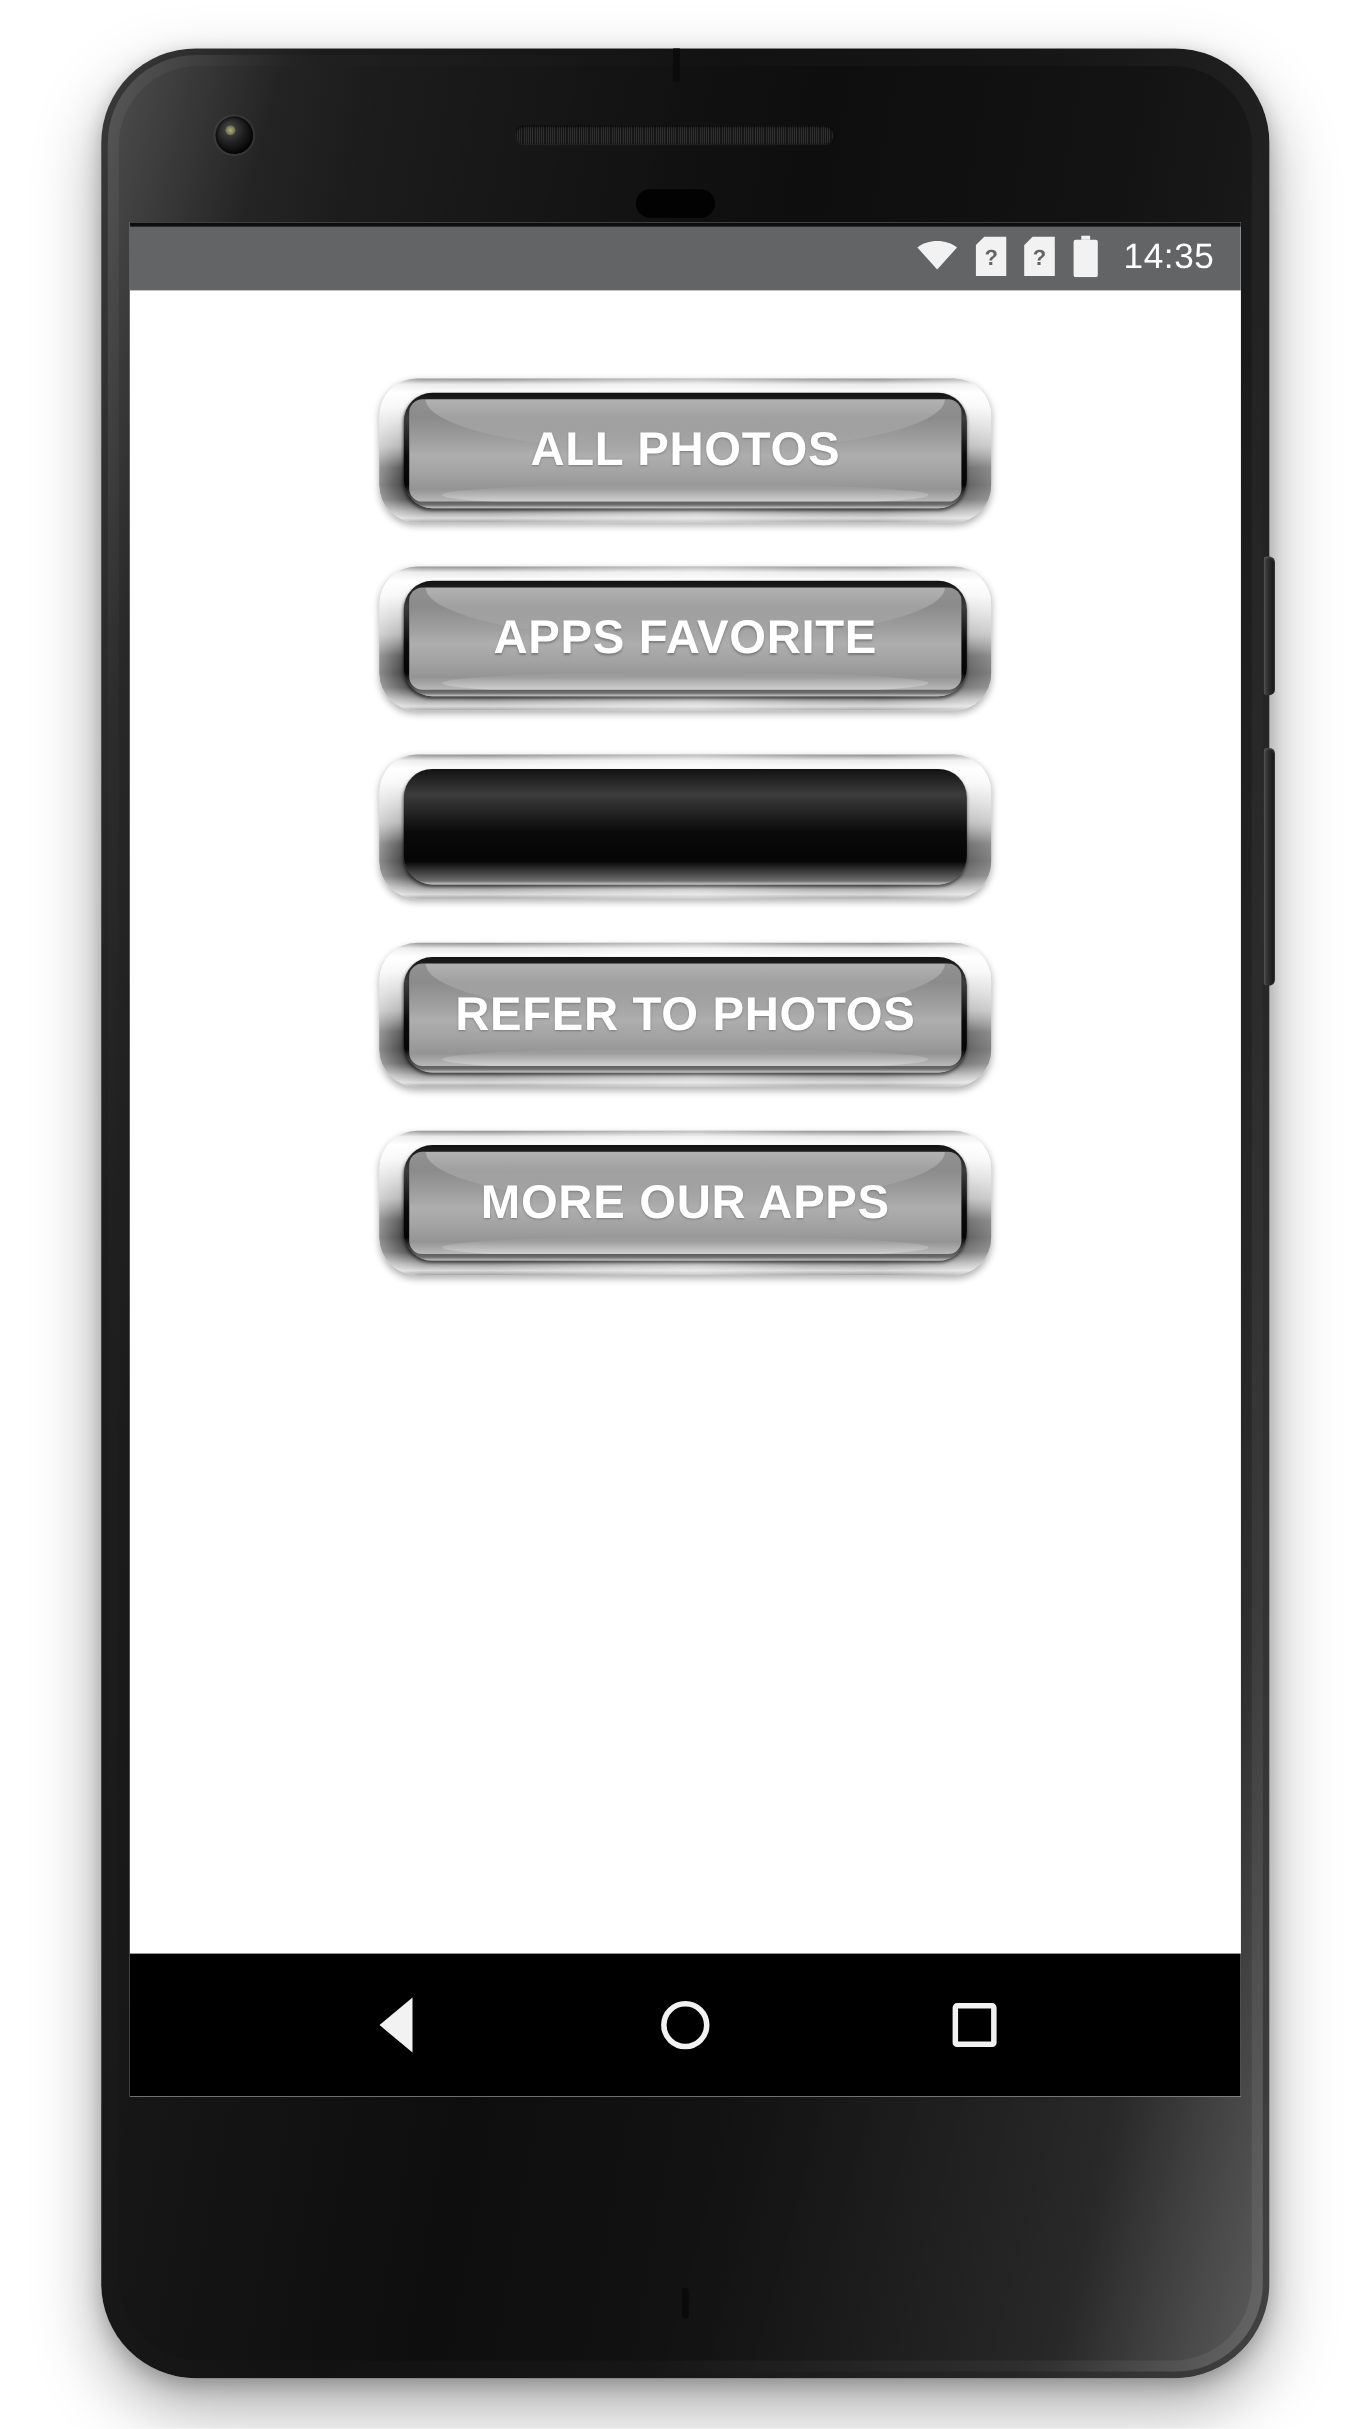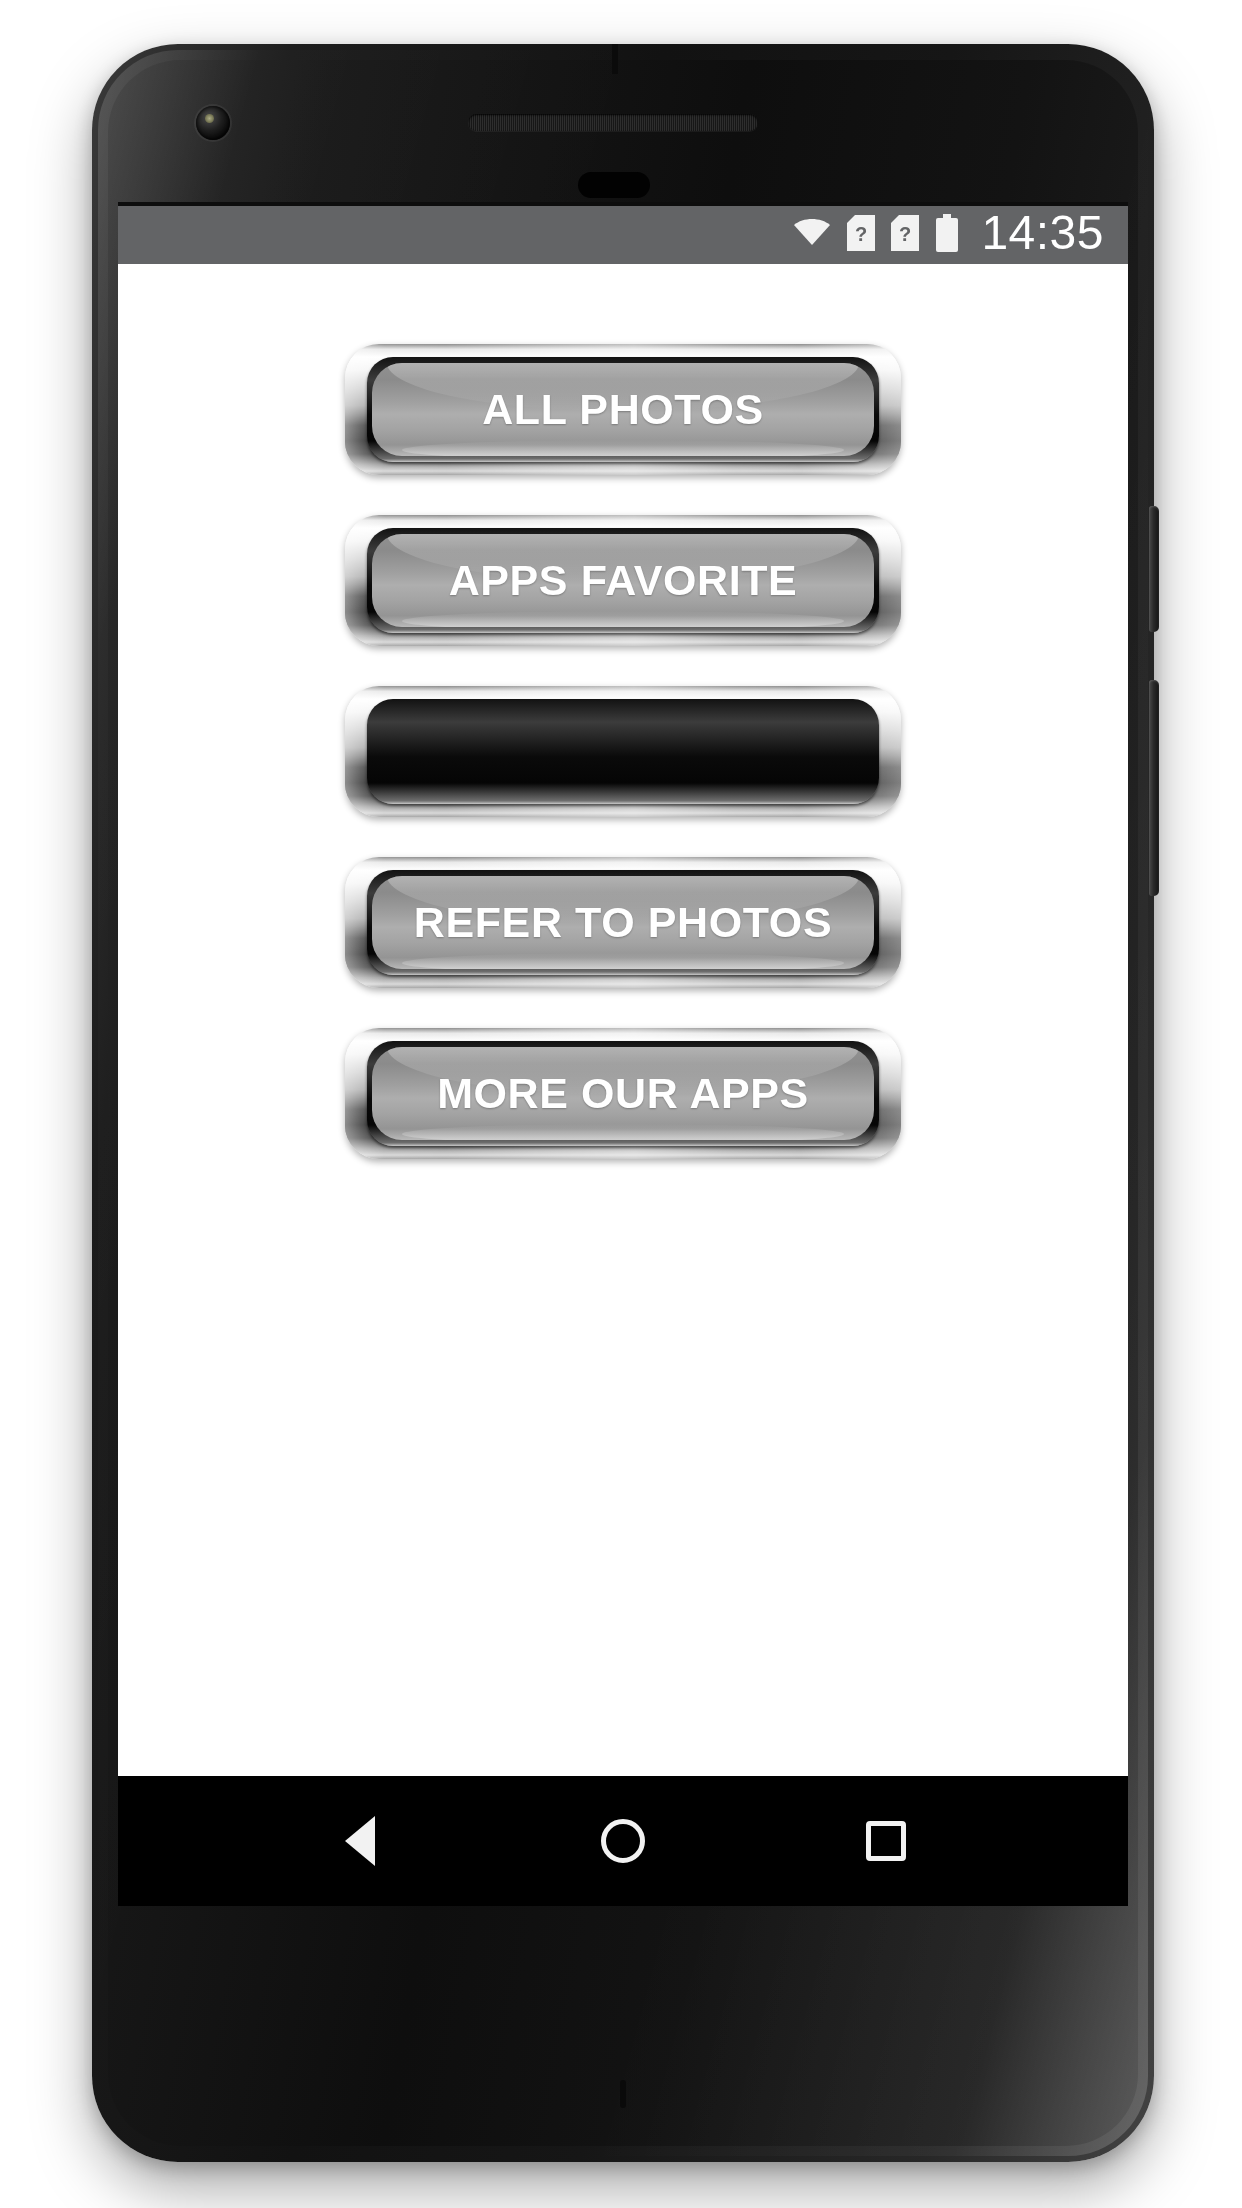--- a/index.html
+++ b/index.html
@@ -135,21 +135,21 @@
     left: 0; top: 0; right: 0; height: 4px;
     background: #0d0d0d;
   }
 
   .wifi-icon { width: 38px; height: 30px; display: block; }
   .sim-icon  { width: 28px; height: 36px; display: block; }
   .battery-icon { width: 24px; height: 38px; display: block; }
 
   #status-time {
     color: #ffffff;
-    font-size: 48px;
+    font-size: 32px;
     font-weight: 400;
     letter-spacing: 0.5px;
     line-height: 1;
     margin-left: 6px;
     font-family: "Liberation Sans", sans-serif;
   }
 
   
   #app-content {
     height: calc(100% - 62px - 130px);
@@ -220,21 +220,21 @@
     left: 22px; top: 13px; right: 22px; bottom: 13px;
     border-radius: 26px;
     background: linear-gradient(180deg, #121212 0%, #3c3c3c 22%, #0a0a0a 55%, #050505 80%, #6e6e6e 97%, #c9c9c9 100%);
     box-shadow: 0 2px 3px rgba(0,0,0,0.55);
   }
 
   
   .face {
     position: absolute;
     left: 27px; top: 19px; right: 27px; bottom: 19px;
-    border-radius: 30px;
+    border-radius: 12px;
     background: linear-gradient(180deg,
         #919191 0%,
         #8b8b8b 18%,
         #a0a0a0 42%,
         #aeaeae 55%,
         #a3a3a3 72%,
         #949494 88%,
         #b9b9b9 100%);
     overflow: hidden;
     display: flex;

